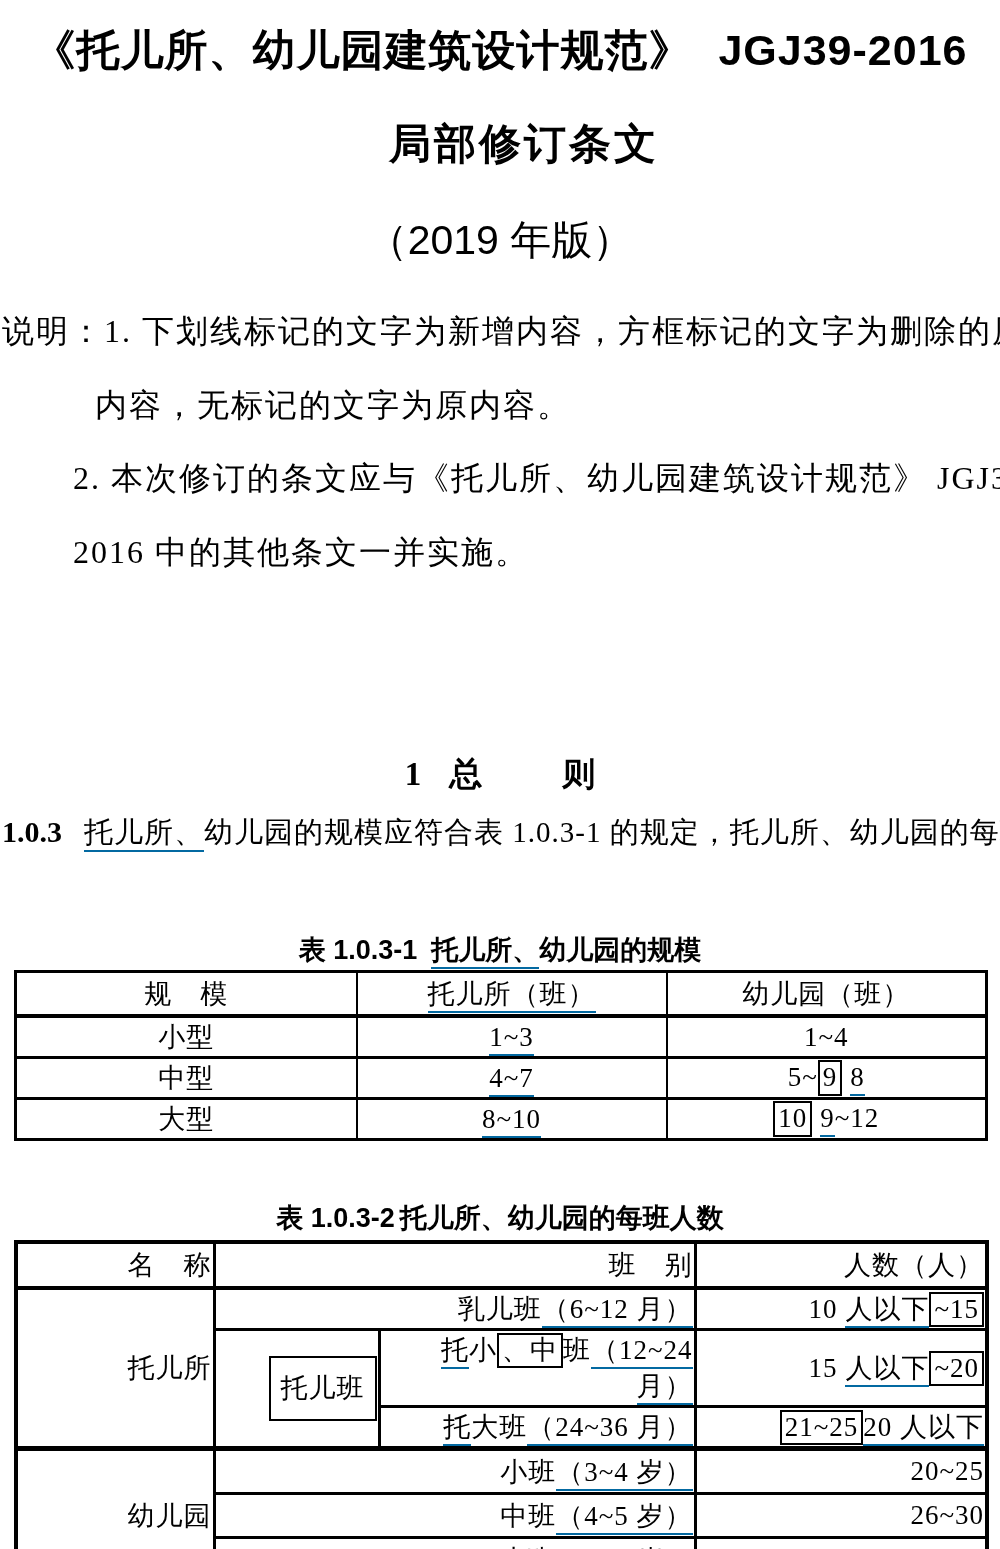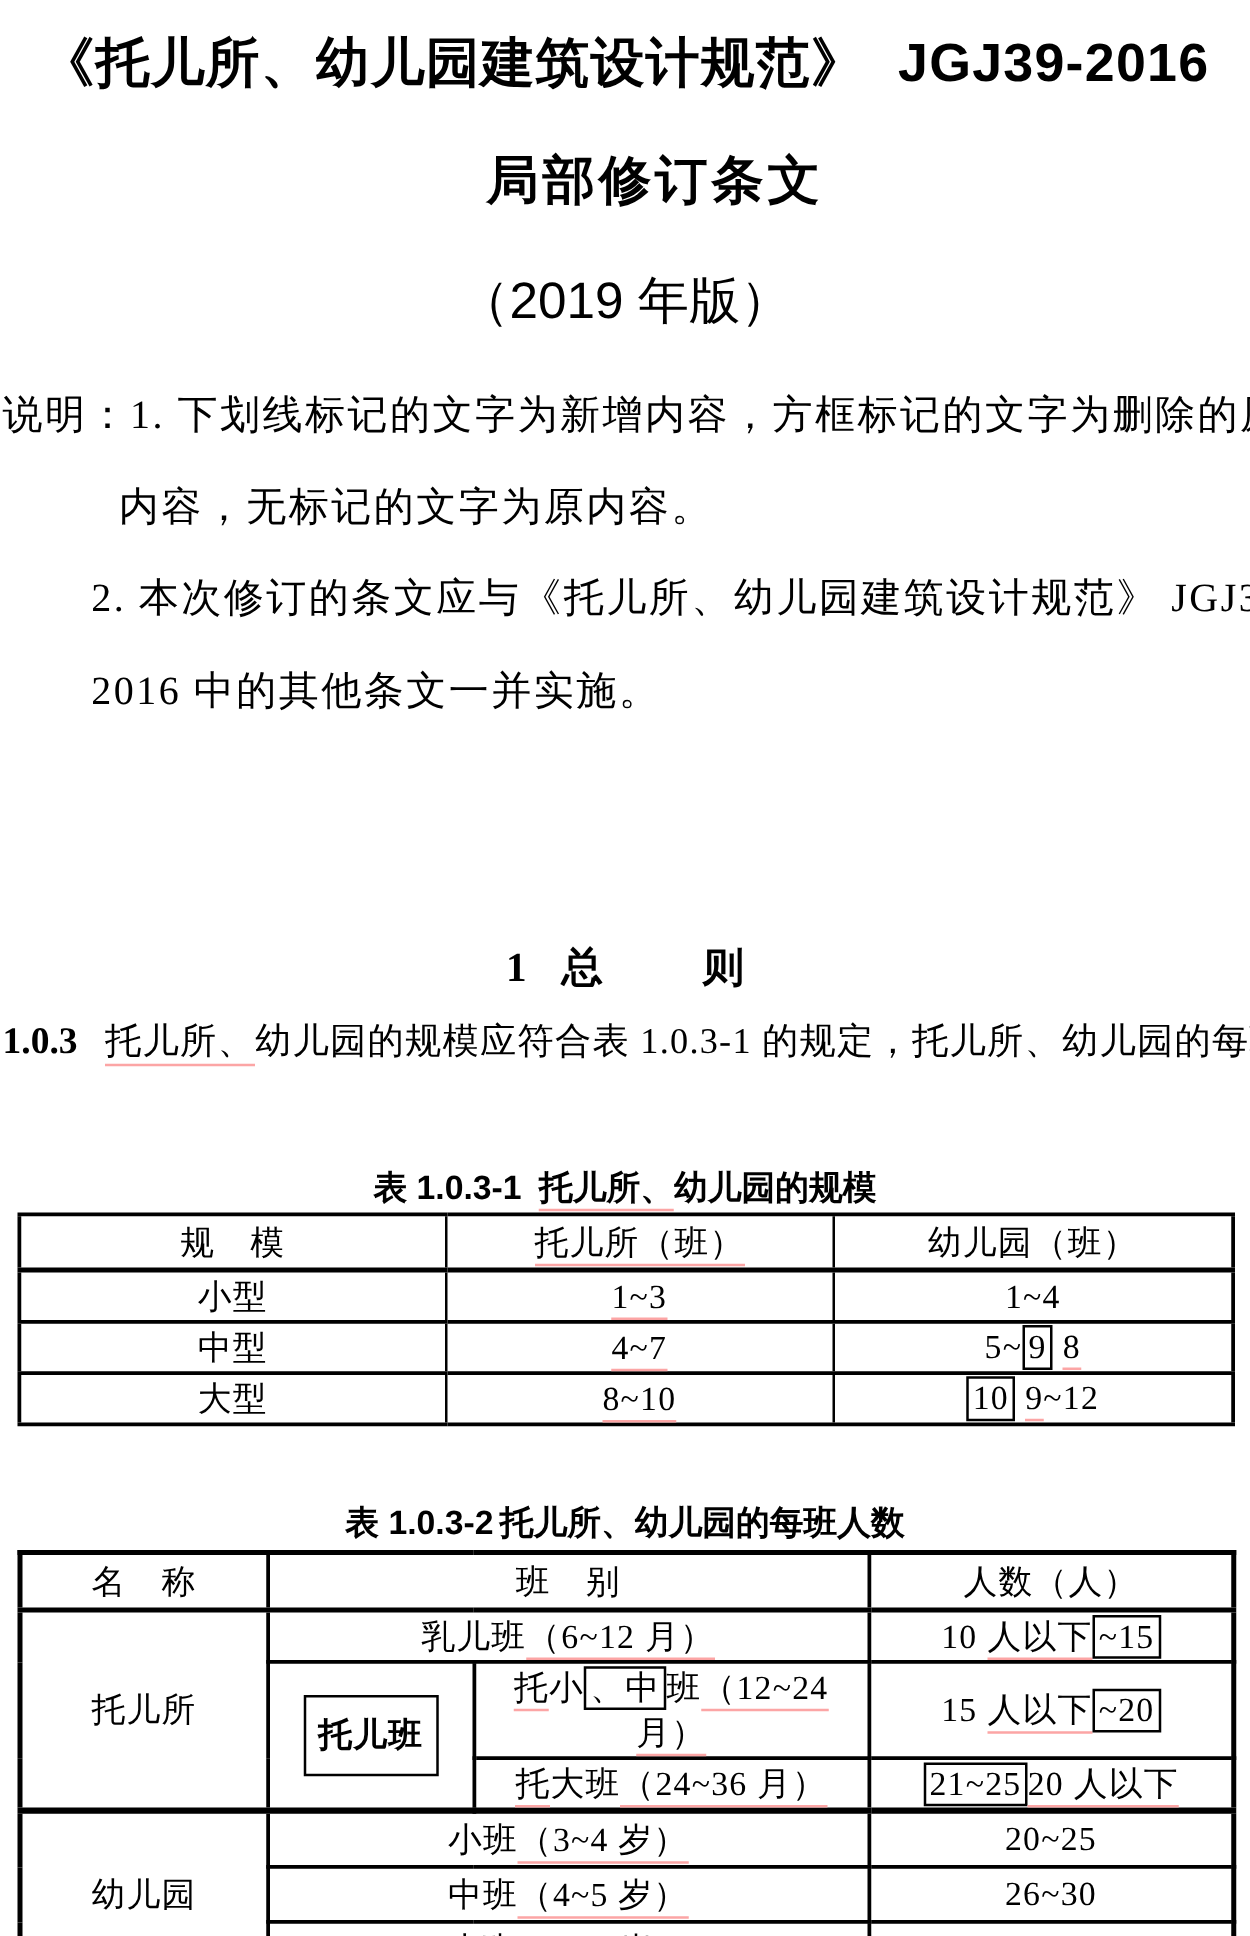--- a/index.html
+++ b/index.html
@@ -23,32 +23,32 @@
   .clause{font-size:29px;white-space:nowrap;letter-spacing:1px;}
   .cl1{top:813px;left:2px;}
   .cl2{top:869px;left:2px;}
   .cnum{font-weight:bold;font-size:30px;letter-spacing:0;}
   .cap{font-size:27px;font-weight:bold;font-family:"Liberation Sans","DejaVu Sans",sans-serif;}
   .cap1{top:932px;}
   .cap2{top:1200px;}
   .mcap{margin-left:14px;}
   .mcap2{margin-left:5px;}
   
-  .u{border-bottom:2px solid #fca5a5;padding-bottom:2px;}
+  .u{border-bottom:2px solid #0369a1;padding-bottom:2px;}
   .bx{border:2px solid #000;display:inline-block;padding:0 3px;line-height:1.15;}
-  .bx-big{padding:15px 10px;font-weight:bold;}
+  .bx-big{padding:15px 10px;}
   .ml8{margin-left:8px;}
   .mlc{margin-left:22px;}
   table.tb{border-collapse:collapse;position:absolute;left:14px;table-layout:fixed;}
   .tb td{border:3px solid #000;text-align:center;vertical-align:middle;font-size:27px;letter-spacing:1px;}
   .tb1{top:970px;width:971px;border:3px solid #000;}
   .tb1 td{height:36px;border-left-width:2px;border-right-width:2px;}
   .tb1 tr.hd td{height:39px;border-bottom-width:4px;}
   .tb2{top:1240px;width:971px;border:4px solid #000;}
-  .tb2 td{height:36px;}
+  .tb2 td{height:36px;text-align:right;}
   .tb2 tr.hd td{height:40px;border-bottom-width:4px;}
   .tb2 tr.g td{height:39px;}
   .tb2 tr.gsep td{border-top-width:5px;}
 </style>
 </head>
 <body>
 
 <div class="doc">
 
   <div class="abs center t1">《托儿所、幼儿园建筑设计规范》  JGJ39-2016</div>

